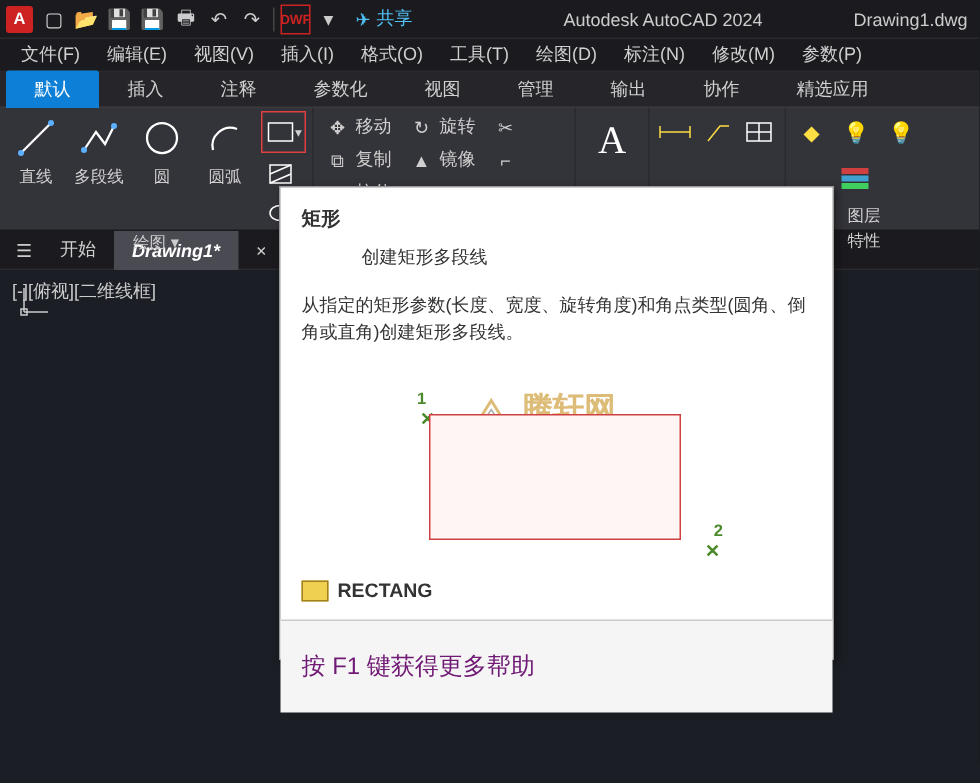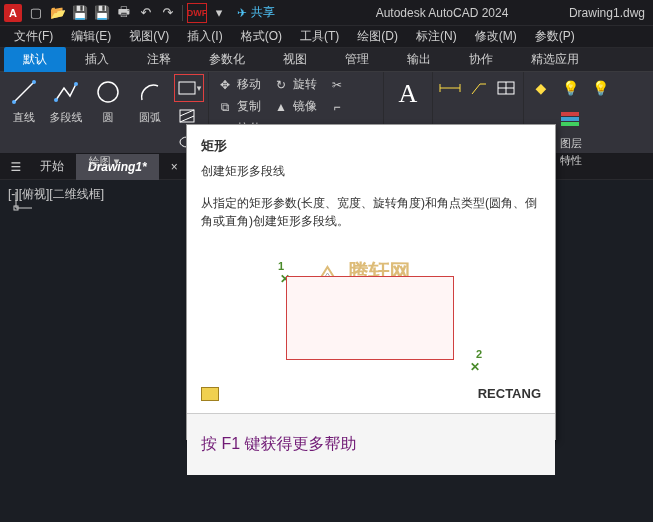--- a/index.html
+++ b/index.html
@@ -50,29 +50,29 @@
     .doc-tab.active { background: #4a4a52; color: #fff; font-weight: bold; font-style: italic; }
     
     
     .canvas { position: relative; height: 342px; background: #1b1e24; }
     .viewport-label { position: absolute; top: 6px; left: 8px; color: #ccc; font-size: 12px; }
     
     
     .tooltip { position: absolute; left: 186px; top: 124px; width: 370px; height: 316px; background: #fff; border: 1px solid #999; box-shadow: 2px 2px 6px rgba(0,0,0,0.4); z-index: 100; }
     .tooltip-inner { padding: 12px 14px; color: #333; font-size: 12px; }
     .tooltip-title { font-weight: bold; font-size: 13px; margin-bottom: 8px; }
-    .tooltip-sub { margin-bottom: 14px; }
+    .tooltip-sub { margin-bottom: 14px; margin-left: 40px; }
     .tooltip-desc { margin-bottom: 18px; line-height: 1.5; }
     .tooltip-diagram { position: relative; width: 210px; height: 120px; margin: 0 auto 18px; }
     .diag-rect { position: absolute; left: 20px; top: 28px; width: 168px; height: 84px; border: 1px solid #d04040; background: #fff5f5; }
     .diag-pt1 { position: absolute; left: 12px; top: 12px; font-size: 11px; color: #4a8a2a; font-weight: bold; }
     .diag-x1 { position: absolute; left: 14px; top: 24px; color: #4a8a2a; font-size: 12px; font-weight: bold; }
     .diag-pt2 { position: absolute; right: -6px; bottom: 8px; font-size: 11px; color: #4a8a2a; font-weight: bold; }
     .diag-x2 { position: absolute; right: -4px; bottom: -6px; color: #4a8a2a; font-size: 12px; font-weight: bold; }
-    .tooltip-cmd-row { display: flex; align-items: center; gap: 20px; justify-content: space-between; }
+    .tooltip-cmd-row { display: flex; align-items: center; gap: 6px; }
     .tooltip-cmd-ico { width: 18px; height: 14px; background: #f0d050; border: 1px solid #a08020; }
     .tooltip-cmd { font-weight: bold; font-size: 13px; }
     .tooltip-footer { border-top: 1px solid #ccc; padding: 20px 14px; font-size: 16px; color: #701a75; background: #f5f5f5; }
     
     .watermark { position: absolute; left: 50%; top: 10px; transform: translateX(-50%); display: flex; align-items: center; gap: 6px; opacity: 0.7; }
     .watermark-logo { width: 28px; height: 28px; }
     .watermark-text { font-size: 21px; font-weight: bold; color: #d0a040; }
     .watermark-sub { font-size: 8px; color: #d0a040; letter-spacing: 1px; }
     
     svg { display: block; }
@@ -254,21 +254,21 @@
         </svg>
       </div>
   </div>
 
   <div class="layer-group">
     <div style="display:flex;gap:4px;">
       <div class="small-btn" style="color:#ffdd44;">◆</div>
       <div class="small-btn" style="color:#ffdd44;">💡</div>
       <div class="small-btn" style="color:#888;">💡</div>
     </div>
-    <div class="big-btn" style="width:36px;">
+    <div class="big-btn" style="width:36px;align-items:flex-end;">
       <div class="ico">
           <svg width="28" height="24">
             <rect x="4" y="6" width="18" height="4" fill="#d04040"></rect>
             <rect x="4" y="11" width="18" height="4" fill="#40a0d0"></rect>
             <rect x="4" y="16" width="18" height="4" fill="#40d060"></rect>
           </svg>
         </div>
       <span>图层</span>
       <span>特性</span>
     </div>

